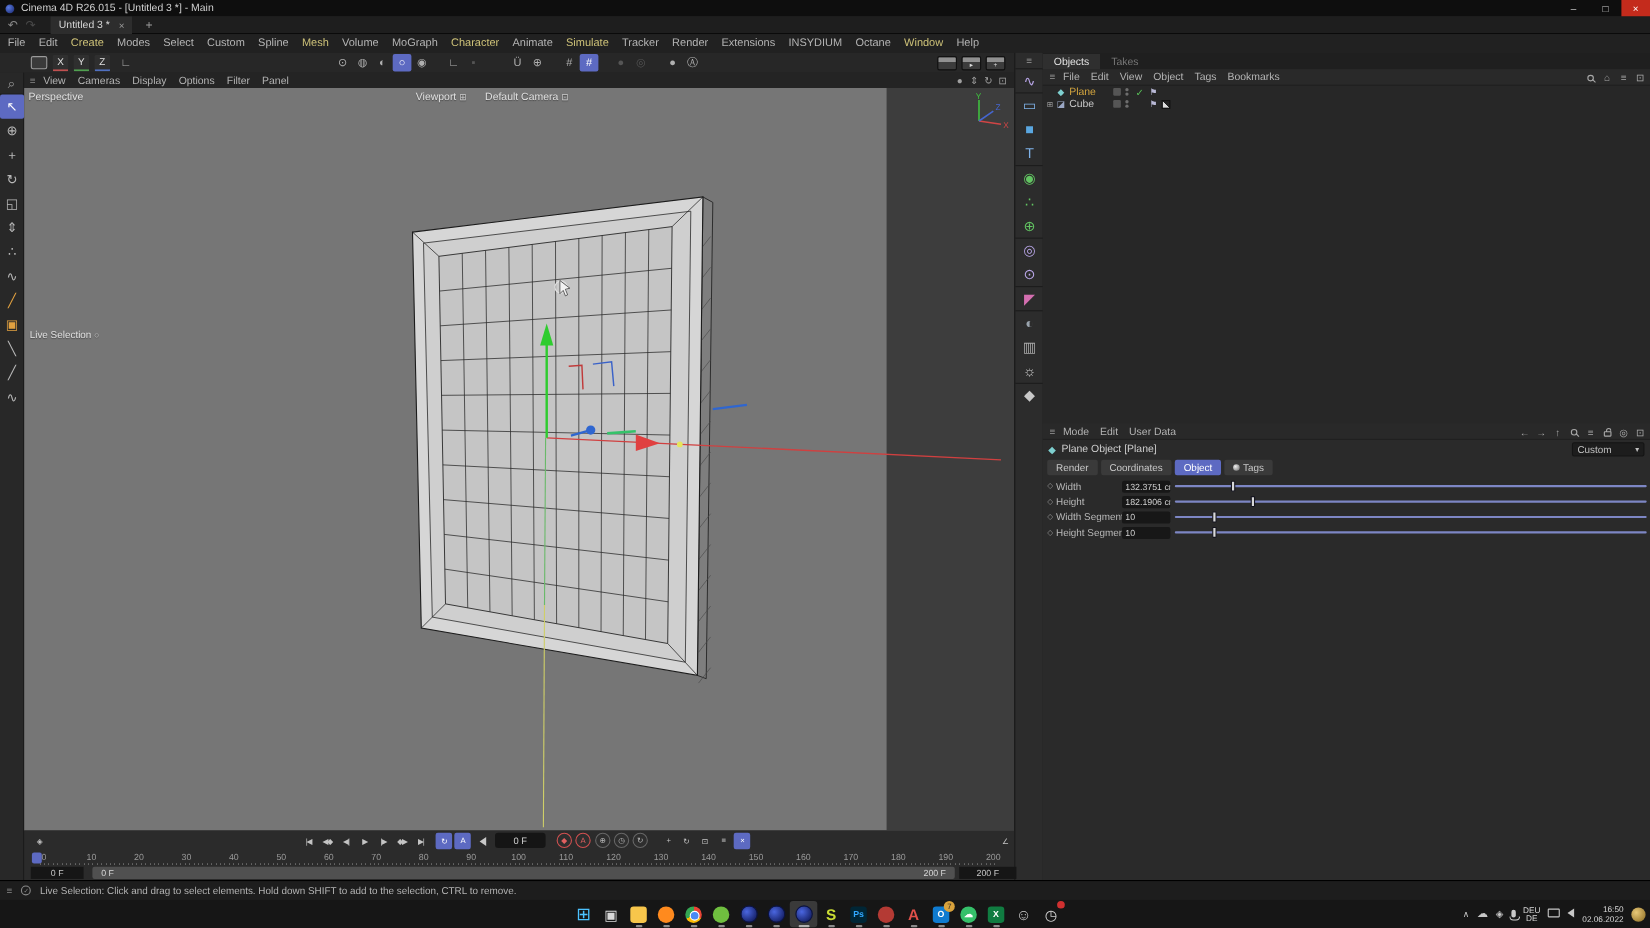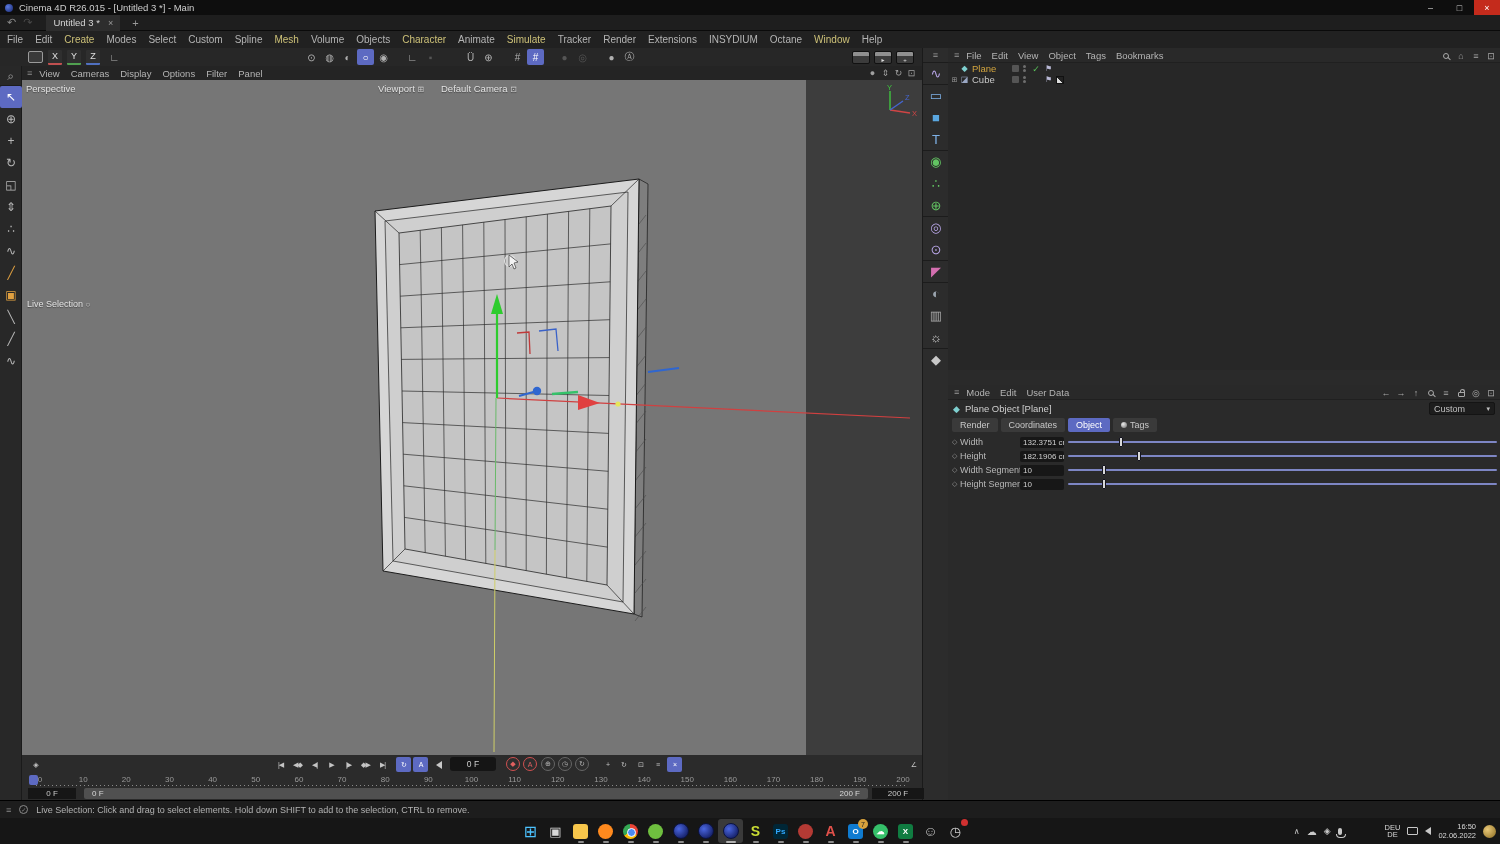--- a/index.html
+++ b/index.html
@@ -168,21 +168,21 @@
   .k-chrome::after { content:""; position:absolute; left:4px; top:4px; width:7px; height:7px; border-radius:50%; background:#4a8af4; border:1.5px solid #fff; }
   .badge { position:absolute; top:0px; right:0px; min-width:10px; height:10px; border-radius:5px; background:#d8a23c; color:#222; font-size:7px; display:flex; align-items:center; justify-content:center; padding:0 2px; }
   .badge.dot { min-width:7px; width:7px; height:7px; background:#d03030; }
   #tray { position:absolute; right:4px; top:0; height:26px; display:flex; align-items:center; gap:7px; }
   #tray .tic { color:#c8c8c8; font-size:10px; }
   .ic-mic { width:4px; height:7px; background:#c8c8c8; border-radius:2px; position:relative; display:inline-block; }
   .ic-mic::after { content:""; position:absolute; left:-2px; bottom:-3px; width:8px; height:3px; border:1px solid #c8c8c8; border-top:none; border-radius:0 0 4px 4px; }
   .ic-mon { width:11px; height:8px; border:1px solid #c8c8c8; border-radius:1px; display:inline-block; }
   .ic-spk { width:0; height:0; border-top:4px solid transparent; border-bottom:4px solid transparent; border-right:6px solid #c8c8c8; display:inline-block; }
   #lang { display:flex; flex-direction:column; align-items:center; line-height:1; }
-  #lang span { font-size:7.5px; color:#d8d8d8;margin-left:36px; }
+  #lang span { font-size:7.5px; color:#d8d8d8; }
   #clockblk { display:flex; flex-direction:column; align-items:flex-end; line-height:1.2; }
   #clockblk span { font-size:7.5px; color:#d8d8d8; }
   .traybadge { width:13px; height:13px; border-radius:50%; background:radial-gradient(circle at 35% 35%, #e8c878, #8a6a20); }
 
   .shade-mid { display:flex; gap:1px; margin-left:180px; }
 </style>
 </head>
 <body>
 
 <div id="app">
@@ -222,21 +222,21 @@
   <div id="menubar-items" class="abs">
       <span class="mi">File</span>
       <span class="mi">Edit</span>
       <span class="mi hl">Create</span>
       <span class="mi">Modes</span>
       <span class="mi">Select</span>
       <span class="mi">Custom</span>
       <span class="mi">Spline</span>
       <span class="mi hl">Mesh</span>
       <span class="mi">Volume</span>
-      <span class="mi">Objects</span>
+      <span class="mi">MoGraph</span>
       <span class="mi hl">Character</span>
       <span class="mi">Animate</span>
       <span class="mi hl">Simulate</span>
       <span class="mi">Tracker</span>
       <span class="mi">Render</span>
       <span class="mi">Extensions</span>
       <span class="mi">INSYDIUM</span>
       <span class="mi">Octane</span>
       <span class="mi hl">Window</span>
       <span class="mi">Help</span>
@@ -427,20 +427,24 @@
         <div class="ctool cgrp" style="color: rgb(154, 164, 174);">◐</div>
         <div class="ctool" style="color: rgb(168, 168, 168);">▥</div>
         <div class="ctool" style="color: rgb(200, 200, 200);">☼</div>
         <div class="ctool cgrp" style="color: rgb(200, 200, 200);">◆</div>
       </div>
   </div>
 
   <div id="rightpanel" class="abs">
 
     <div>
+      <div class="ptabs" id="obj-tabs">
+          <span class="ptab active">Objects</span>
+          <span class="ptab">Takes</span>
+        </div>
       <div class="pmenu">
         <span class="h">≡</span>
         <span id="obj-menu-items" style="display:flex">
             <span class="mi">File</span>
             <span class="mi">Edit</span>
             <span class="mi">View</span>
             <span class="mi">Object</span>
             <span class="mi">Tags</span>
             <span class="mi">Bookmarks</span>
           </span>

